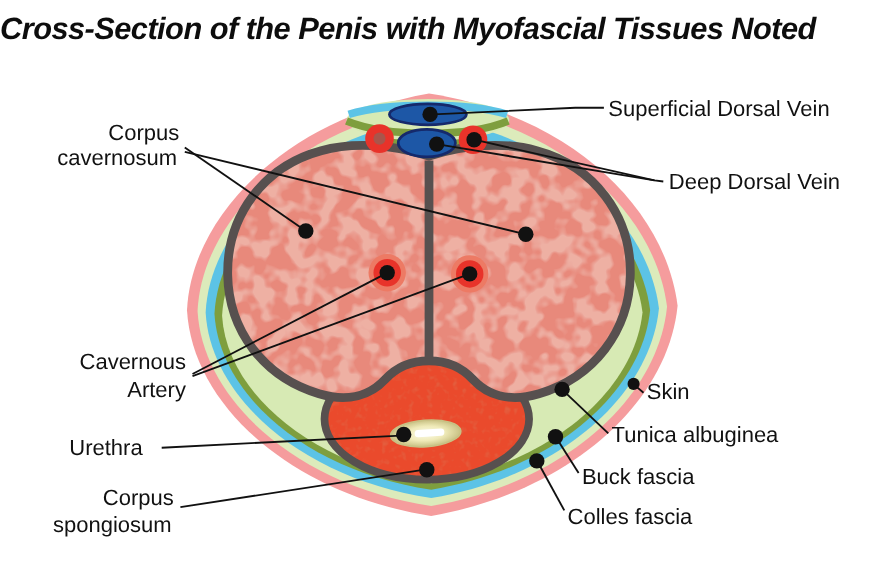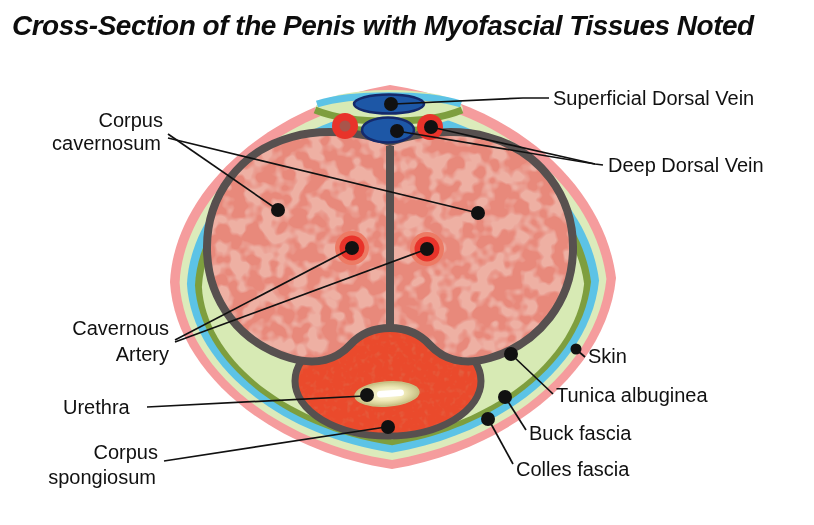--- a/index.html
+++ b/index.html
@@ -1,18 +1,18 @@
 <!DOCTYPE html>
 <html><head>
 <meta charset="utf-8">
 <style>
   html,body{margin:0;padding:0;background:#ffffff;}
   #stage{position:relative;width:814px;height:525px;background:#ffffff;overflow:hidden;
          font-family:"Liberation Sans",sans-serif;}
-  #title{position:absolute;left:12px;top:10px;width:800px;
+  #title{position:absolute;left:0;top:10px;width:800px;
          font-family:"Liberation Sans",sans-serif;
          font-size:28px;font-weight:bold;font-style:italic;letter-spacing:-0.5px;
          color:#0d0d0d;white-space:nowrap;}
   svg{position:absolute;left:0;top:0;}
   text.lbl{font-family:"Liberation Sans",sans-serif;font-size:20px;fill:#111111;}
 </style>
 </head>
 <body>
 
 <div id="stage">

